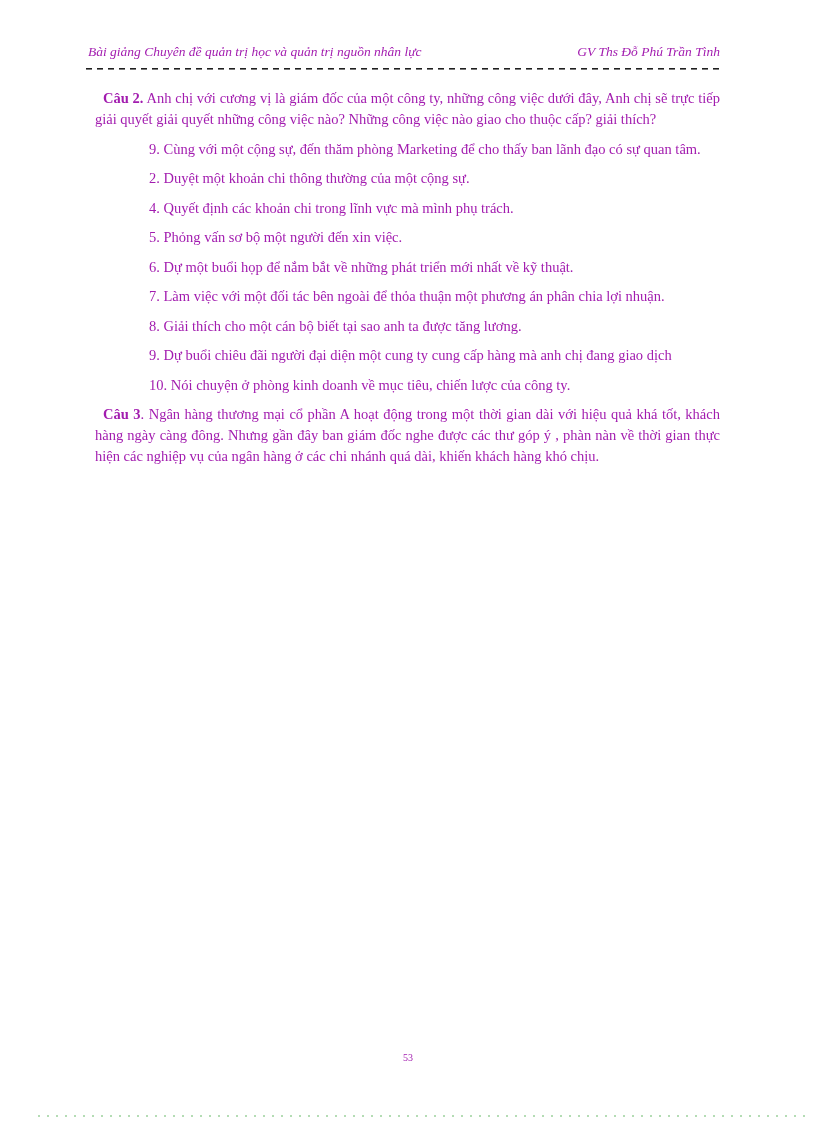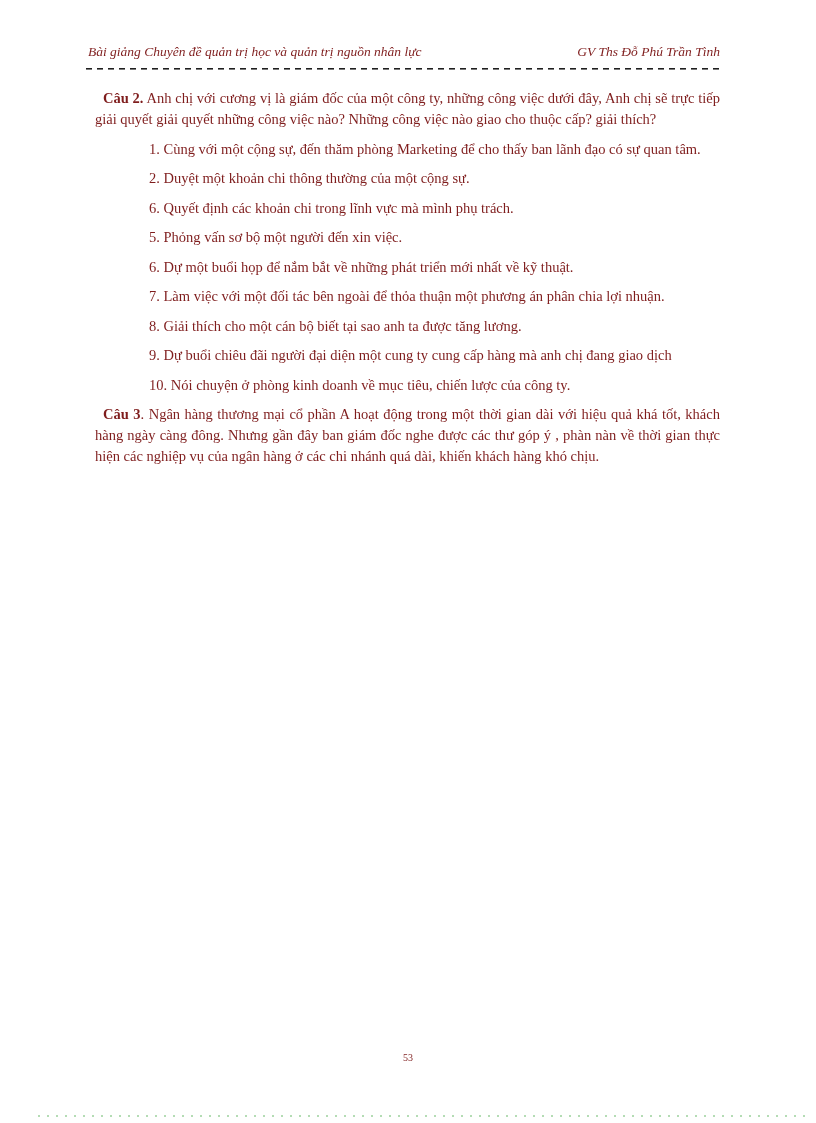--- a/index.html
+++ b/index.html
@@ -7,21 +7,21 @@
     padding: 0;
     background: #ffffff;
   }
   .page {
     position: relative;
     width: 816px;
     height: 1123px;
     background: #ffffff;
     overflow: hidden;
     font-family: "Liberation Serif", "DejaVu Serif", serif;
-    color: #7f1d1d;
+    color: #a21caf;
   }
   
   .header {
     position: absolute;
     left: 88px;
     right: 96px;
     top: 44px;
     display: flex;
     justify-content: space-between;
     align-items: baseline;
@@ -87,23 +87,23 @@
   <div class="header">
     <span>Bài giảng Chuyên đề quản trị học và quản trị nguồn nhân lực</span>
     <span>GV Ths Đỗ Phú Trần Tình</span>
   </div>
   <div class="header-rule"></div>
 
   <div class="content">
 
     <p><span class="q-label">Câu 2.</span><span> Anh chị với cương vị là giám đốc của một công ty, những công việc dưới đây, Anh chị sẽ trực tiếp giải quyết giải quyết những công việc nào? Những công việc nào giao cho thuộc cấp? giải thích?</span></p>
 
-    <p class="indent">1. Cùng với một cộng sự, đến thăm phòng Marketing để cho thấy ban lãnh đạo có sự quan tâm.</p>
+    <p class="indent">9. Cùng với một cộng sự, đến thăm phòng Marketing để cho thấy ban lãnh đạo có sự quan tâm.</p>
     <p class="indent">2. Duyệt một khoản chi thông thường của một cộng sự.</p>
-    <p class="indent">6. Quyết định các khoản chi trong lĩnh vực mà mình phụ trách.</p>
+    <p class="indent">4. Quyết định các khoản chi trong lĩnh vực mà mình phụ trách.</p>
     <p class="indent">5. Phỏng vấn sơ bộ một người đến xin việc.</p>
     <p class="indent">6. Dự một buổi họp để nắm bắt về những phát triển mới nhất về kỹ thuật.</p>
     <p class="indent">7. Làm việc với một đối tác bên ngoài để thỏa thuận một phương án phân chia lợi nhuận.</p>
     <p class="indent">8. Giải thích cho một cán bộ biết tại sao anh ta được tăng lương.</p>
     <p class="indent">9. Dự buổi chiêu đãi người đại diện một cung ty cung cấp hàng mà anh chị đang giao dịch</p>
     <p class="indent">10. Nói chuyện ở phòng kinh doanh về mục tiêu, chiến lược của công ty.</p>
 
     <p><span class="q-label">Câu 3</span><span>. Ngân hàng thương mại cổ phần A hoạt động trong một thời gian dài với hiệu quả khá tốt, khách hàng ngày càng đông. Nhưng gần đây ban giám đốc nghe được các thư góp ý , phàn nàn về thời gian thực hiện các nghiệp vụ của ngân hàng ở các chi nhánh quá dài, khiến khách hàng khó chịu.</span></p>
 
 

